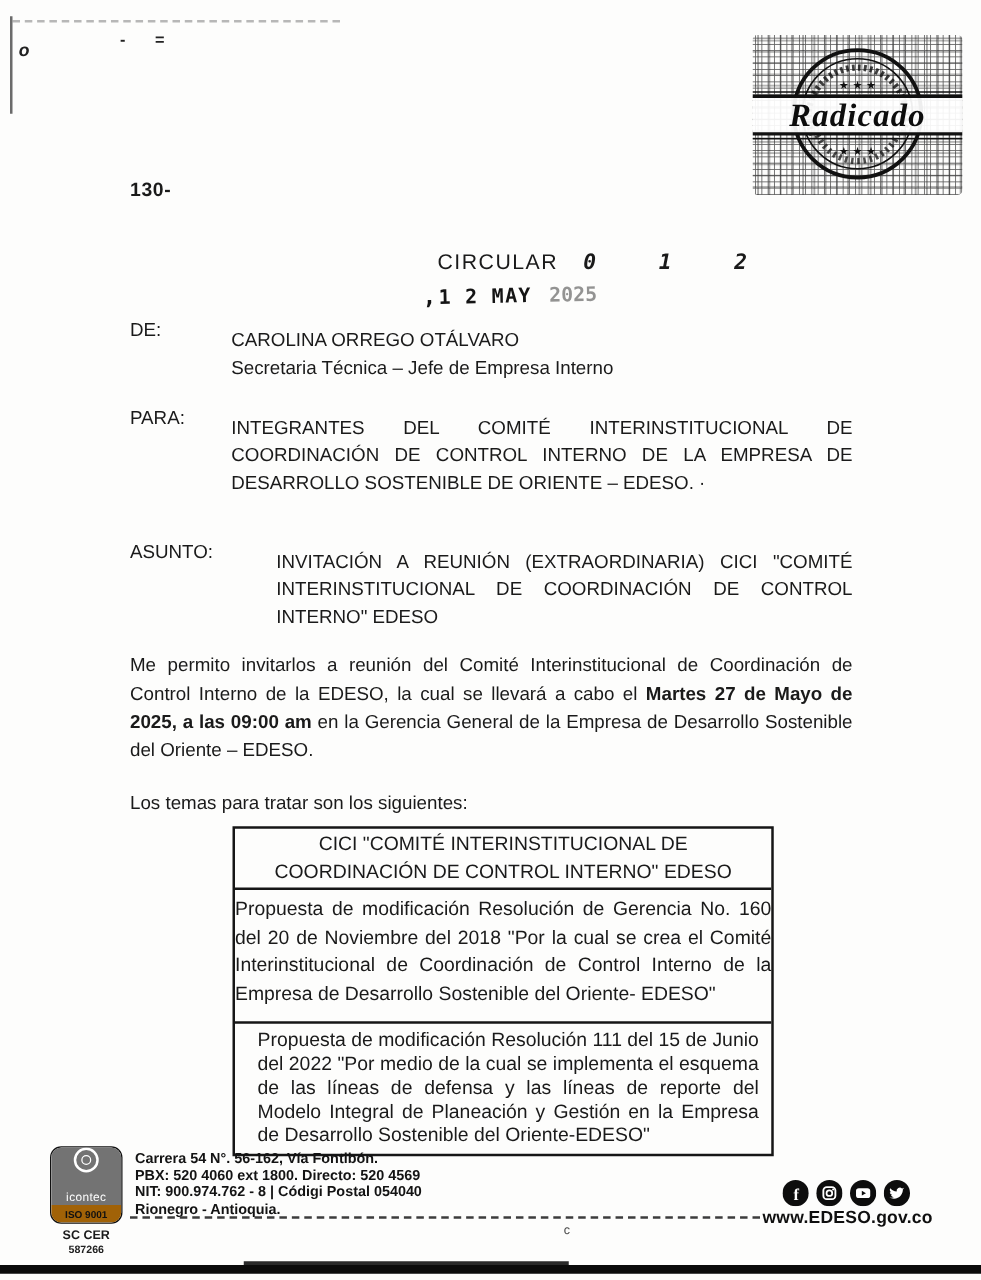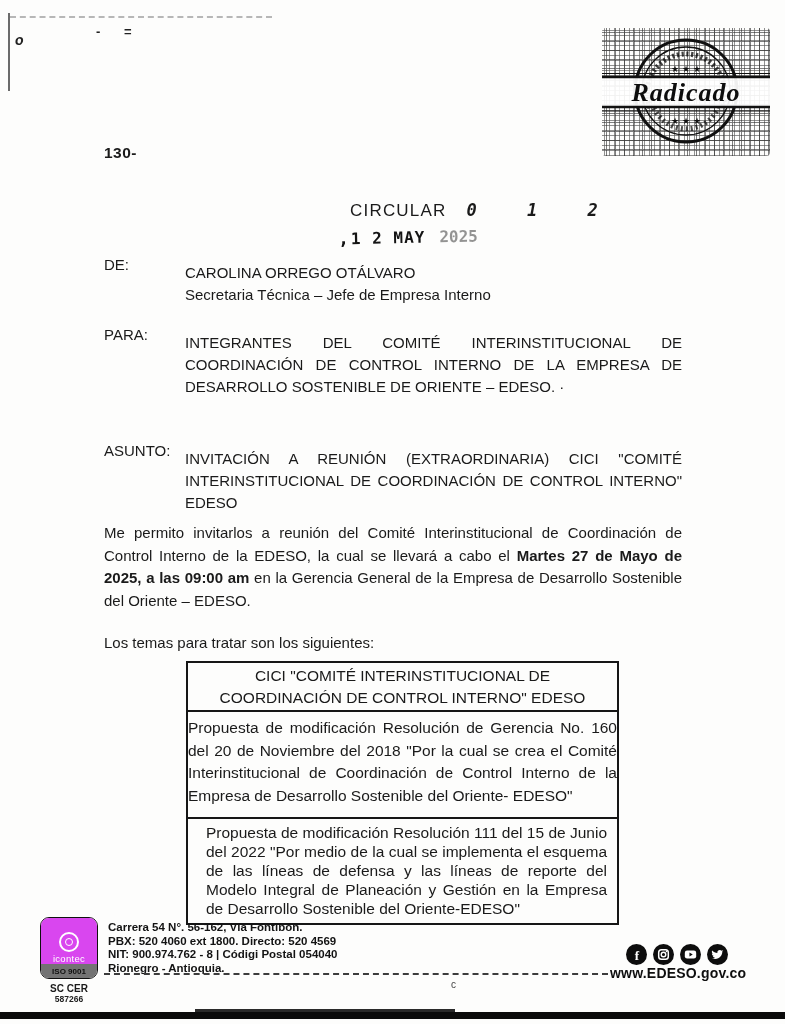--- a/index.html
+++ b/index.html
@@ -41,41 +41,41 @@
     font-family:"DejaVu Sans Mono", monospace;font-weight:700;font-size:16px;letter-spacing:1px;color:#141414;}
   .date-stamp .comma{font-size:18px;margin-right:1px;}
   .date-stamp .year{opacity:.45;margin-left:14px;letter-spacing:0;}
 
   
   .meta-row{position:absolute;left:104px;width:578px;display:flex;font-size:15px;line-height:22px;}
   .meta-label{width:81px;flex:none;}
   .meta-value{width:497px;text-align:justify;margin-top:8px;}
   .meta-de{top:254px;}
   .meta-para{top:324px;}
-  .meta-asunto{top:440px;}
+  .meta-asunto{top:431px;gap:36px;}
 
   
   .body-par{position:absolute;left:104px;top:522px;width:578px;font-size:15px;line-height:22.5px;text-align:justify;}
   .b{font-weight:700;}
   .topics-intro{position:absolute;left:104px;top:634px;font-size:15px;}
 
   
   .topics-table{position:absolute;left:186px;top:661px;width:429px;border:2.5px solid #161616;font-size:15.5px;}
   .tbl-header{text-align:center;line-height:22px;padding:2px 6px 1px;border-bottom:2.5px solid #161616;}
   .tbl-row1{text-align:justify;line-height:22.5px;padding:5px 0 10px;border-bottom:2.5px solid #161616;}
   .tbl-row2{text-align:justify;line-height:19px;padding:4px 10px 5px;margin-left:8px;}
 
   
   .cert{position:absolute;left:40px;top:917px;width:58px;text-align:center;}
   .cert-badge{border:1.5px solid #101010;border-radius:9px;overflow:hidden;width:56px;}
-  .cert-top{background:#d946ef;height:46px;display:flex;flex-direction:column;align-items:center;justify-content:flex-end;gap:1px;}
+  .cert-top{background:#737373;height:46px;display:flex;flex-direction:column;align-items:center;justify-content:space-between;gap:1px;}
   .cert-rings{width:16px;height:16px;border:2px solid #fff;border-radius:50%;display:flex;align-items:center;justify-content:center;}
   .cert-rings::after{content:"";width:6px;height:6px;border:1.5px solid #fff;border-radius:50%;}
   .cert-brand{color:#fff;font-size:9.5px;letter-spacing:.3px;}
-  .cert-iso{background:#737373;font-size:8px;font-weight:700;padding:3px 0 2px;color:#111;}
+  .cert-iso{background:#a16207;font-size:8px;font-weight:700;padding:3px 0 2px;color:#111;}
   .cert-sc{font-size:10px;font-weight:700;margin-top:4px;}
   .cert-num{font-size:8.5px;font-weight:700;color:#222;}
   .address{position:absolute;left:108px;top:921px;font-size:11.5px;font-weight:700;line-height:13.5px;color:#131313;}
   .footer-divider{position:absolute;left:104px;top:973px;width:504px;height:0;border-top:2px dashed #3c3c3c;}
   .social{position:absolute;left:626px;top:944px;display:flex;gap:6px;}
   .social svg{display:block;}
   .website{position:absolute;left:610px;top:965px;font-size:14px;font-weight:700;letter-spacing:.2px;color:#0f0f0f;}
 </style>
 </head>
 <body>

